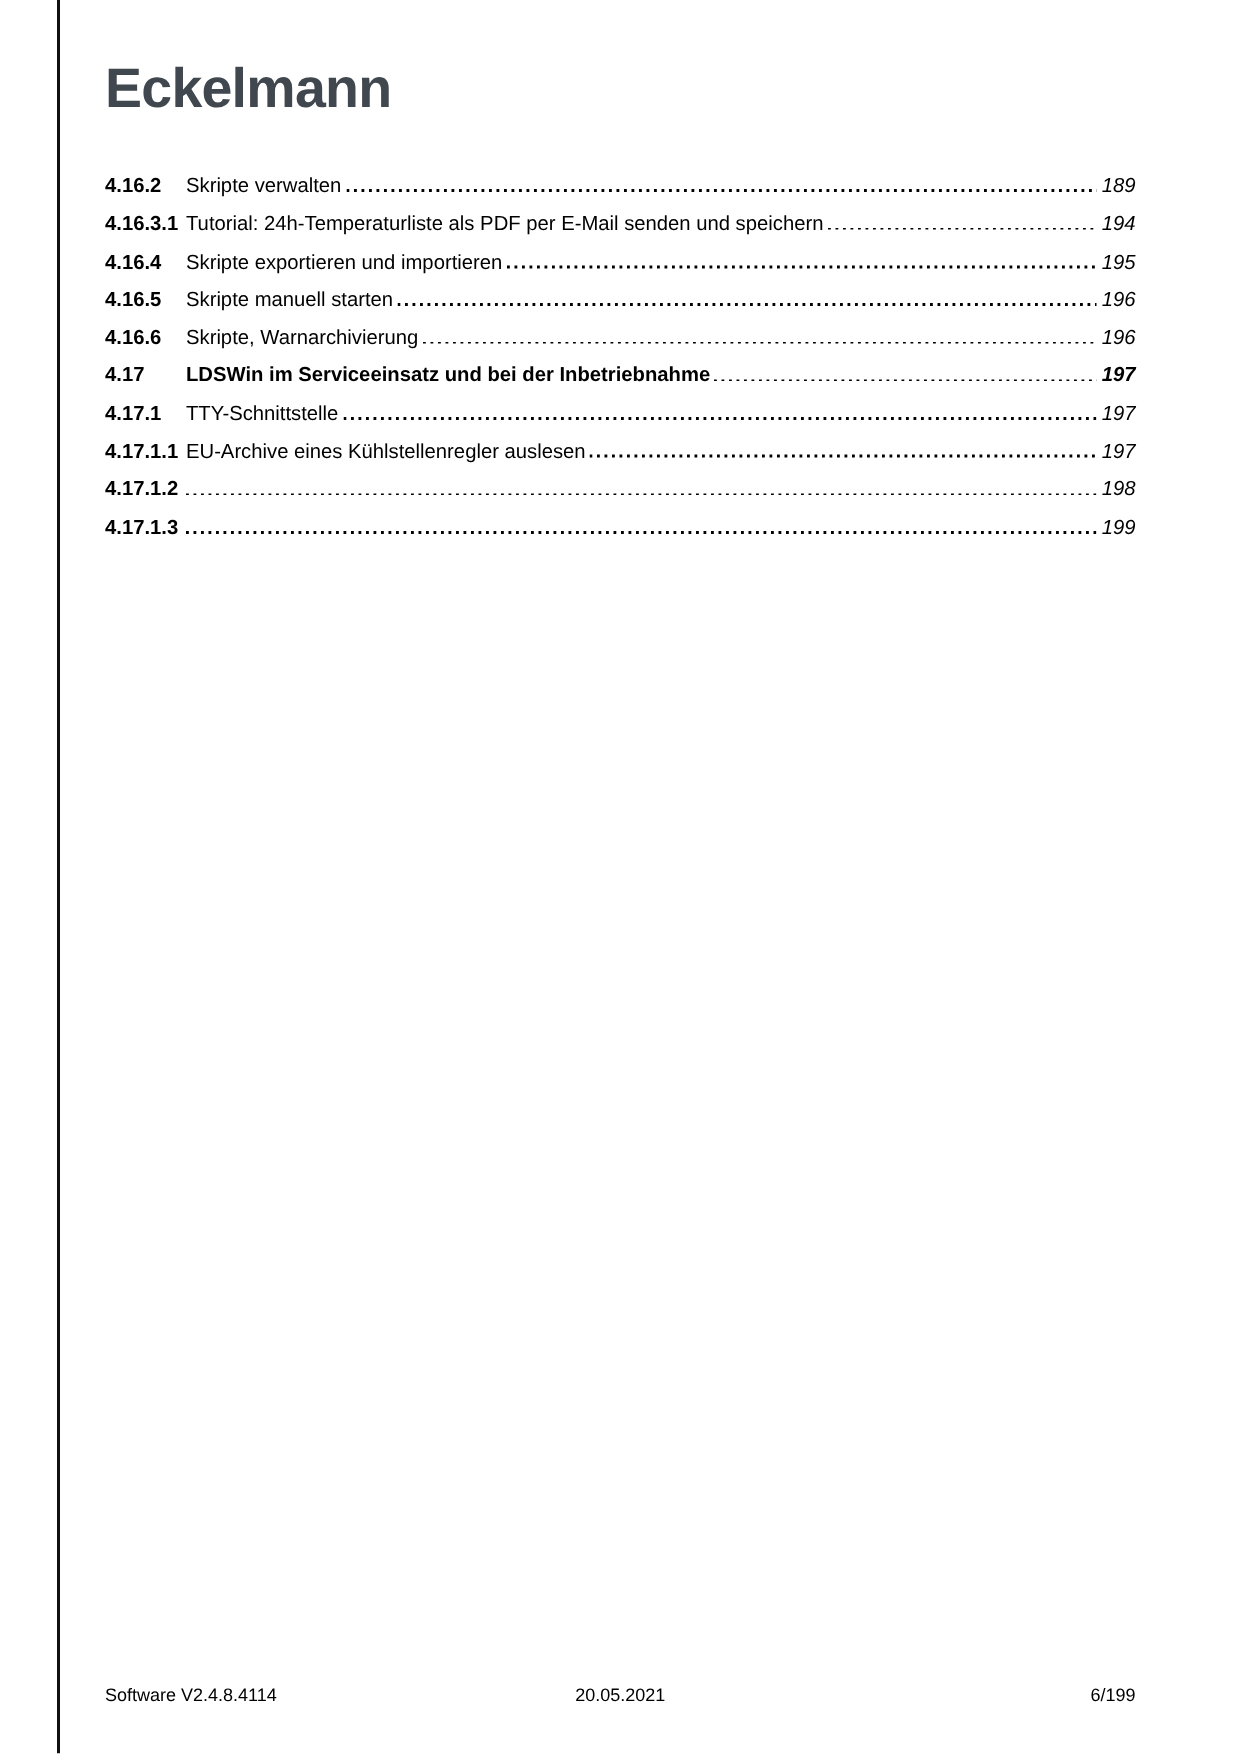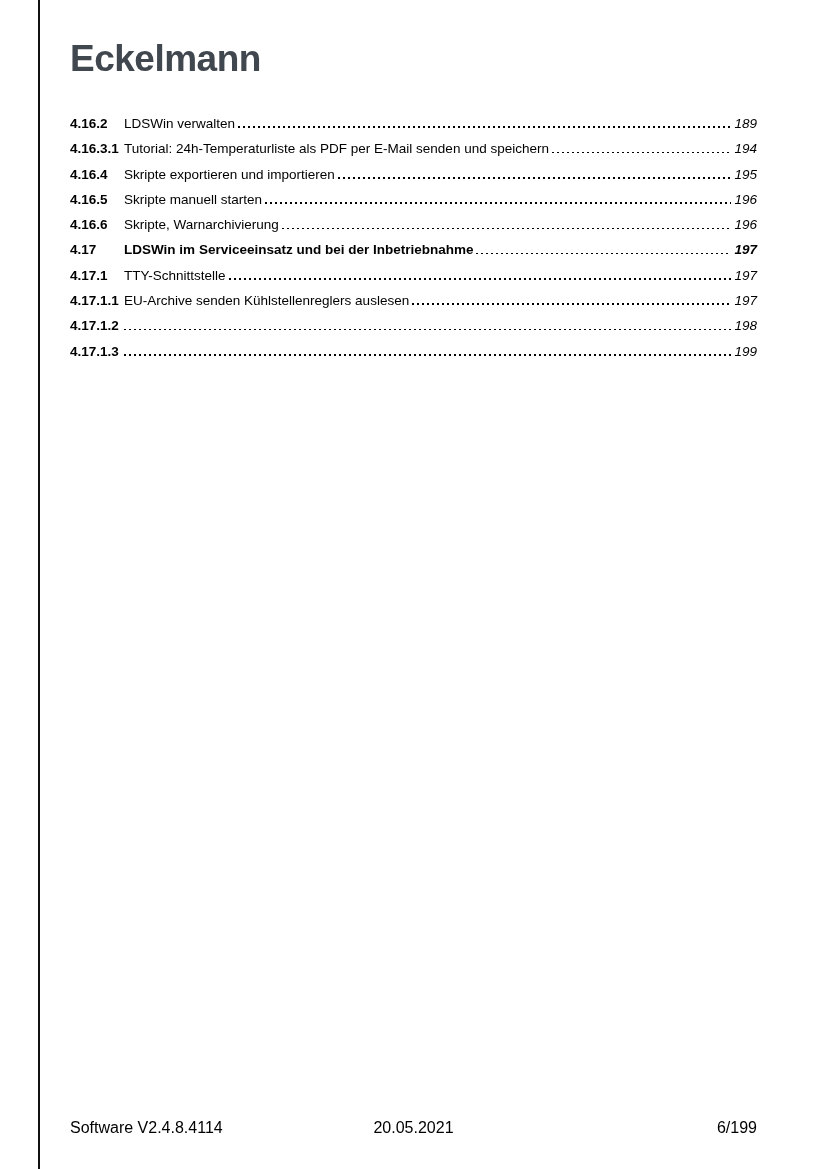--- a/index.html
+++ b/index.html
@@ -73,40 +73,40 @@
     font-style: italic;
   }
   footer.footer {
     position: absolute;
     left: 70px;
     right: 70px;
     bottom: 32px;
     display: grid;
     grid-template-columns: 1fr auto 1fr;
     align-items: baseline;
-    font-size: 16px;
+    font-size: 12px;
   }
   .footer-left  { justify-self: start; }
   .footer-center{ justify-self: center; margin-top: 42px; }
   .footer-right { justify-self: end; }
 </style>
 </head>
 <body>
 
 <main class="page">
   <div class="page-edge-line"></div>
 
   <header class="logo-wrap">
     <div class="logo">Eckelmann</div>
   </header>
 
   <section class="toc">
       <div class="toc-row">
     <span class="toc-num">4.16.2</span>
-    <span class="toc-label">LDSWin verwalten</span>
+    <span class="toc-label">Skripte verwalten</span>
     <span class="toc-leader"></span>
     <span class="toc-page">189</span>
   </div>
       <div class="toc-row">
     <span class="toc-num">4.16.3.1</span>
     <span class="toc-label">Tutorial: 24h-Temperaturliste als PDF per E-Mail senden und speichern</span>
     <span class="toc-leader"></span>
     <span class="toc-page">194</span>
   </div>
       <div class="toc-row">
@@ -134,21 +134,21 @@
     <span class="toc-page">197</span>
   </div>
       <div class="toc-row">
     <span class="toc-num">4.17.1</span>
     <span class="toc-label">TTY-Schnittstelle</span>
     <span class="toc-leader"></span>
     <span class="toc-page">197</span>
   </div>
       <div class="toc-row">
     <span class="toc-num">4.17.1.1</span>
-    <span class="toc-label">EU-Archive senden Kühlstellenreglers auslesen</span>
+    <span class="toc-label">EU-Archive eines Kühlstellenregler auslesen</span>
     <span class="toc-leader"></span>
     <span class="toc-page">197</span>
   </div>
       <div class="toc-row">
     <span class="toc-num">4.17.1.2</span>
     <span class="toc-leader"></span>
     <span class="toc-page">198</span>
   </div>
       <div class="toc-row">
     <span class="toc-num">4.17.1.3</span>

